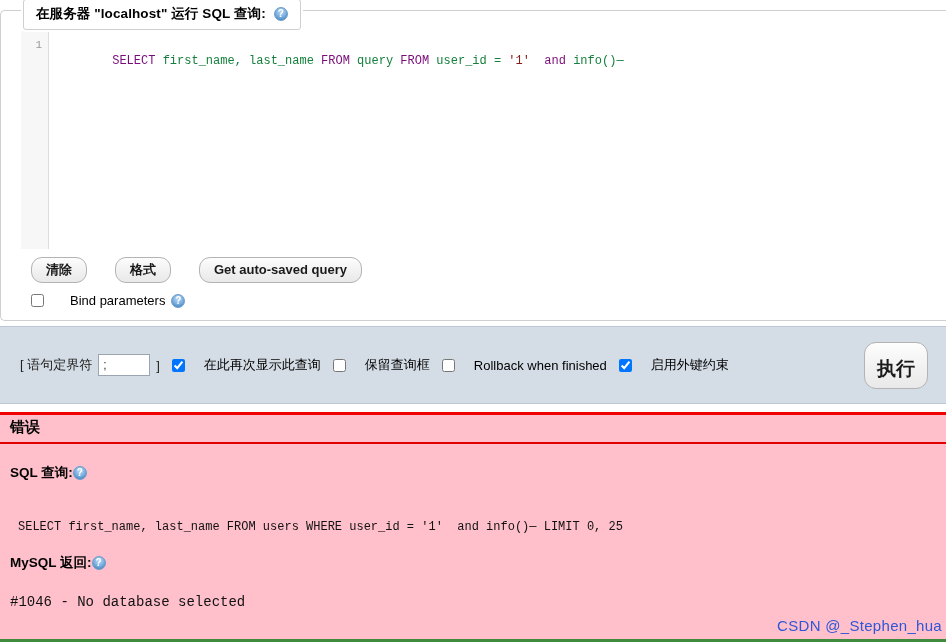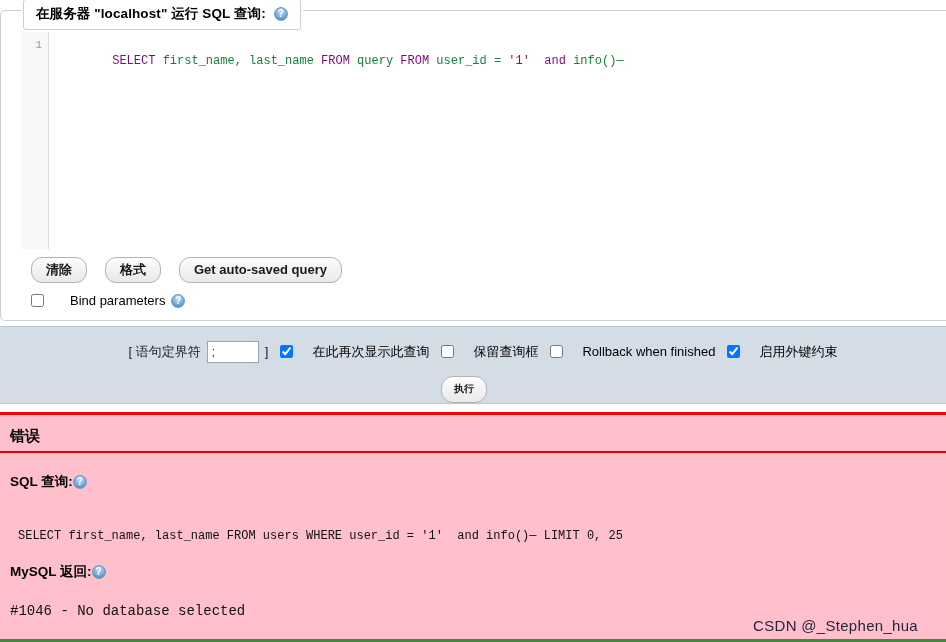--- a/index.html
+++ b/index.html
@@ -107,21 +107,21 @@
     overflow: hidden;
   }
   .kw { color: #7a0c7a; }
   .str { color: #8b1a1a; }
   .plain { color: #15803d; }
 
   
   .btn-row {
     display: flex;
     align-items: center;
-    gap: 18px;
+    gap: 28px;
     padding: 8px 0 0 30px;
   }
   .pmabtn {
     display: inline-block;
     padding: 4px 14px 5px 14px;
     border: 1px solid #b3b3b3;
     border-radius: 11px;
     background: linear-gradient(to bottom, #fdfdfd 0%, #f2f2f2 50%, #e9e9e9 100%);
     font-family: "Liberation Sans", sans-serif;
     font-size: 13px;
@@ -155,21 +155,20 @@
     left: 0;
     top: 326px;
     width: 946px;
     height: 78px;
     box-sizing: border-box;
     background: #d4dce5;
     border-top: 1px solid #bcc7d3;
     border-bottom: 1px solid #bcc7d3;
     display: flex;
     align-items: center;
-    flex-direction: column;
   }
   .options-inner {
     display: flex;
     align-items: center;
     gap: 12px;
     padding-left: 20px;
     flex: 1;
   }
   .delim-group {
     display: flex;
@@ -195,41 +194,41 @@
     gap: 19px;
     font-size: 13px;
     color: #000;
     white-space: nowrap;
   }
   .go-btn-wrap {
     padding-right: 18px;
   }
   .go-btn {
     display: inline-block;
-    padding: 5px 12px 6px 12px;
+    padding: 13px 12px 6px 12px;
     border: 1px solid #b3b3b3;
     border-radius: 12px;
     background: linear-gradient(to bottom, #fdfdfd 0%, #f2f2f2 50%, #e9e9e9 100%);
-    font-size: 10px;
+    font-size: 19px;
     font-weight: bold;
     color: #1a1a1a;
     cursor: pointer;
   }
 
   
   .error-panel {
     position: absolute;
     left: 0;
     top: 412px;
     width: 946px;
     height: 230px;
     box-sizing: border-box;
     background: #ffc0cb;
     border-top: 3px solid #f00000;
-    padding: 10px 0 0 10px;
+    padding: 1px 0 0 10px;
   }
   .err-title {
     font-size: 15px;
     font-weight: bold;
     color: #000;
     padding-bottom: 3px;
     margin: 2px 0 0 0;
   }
   .err-rule {
     height: 0;
@@ -254,25 +253,25 @@
     padding-left: 8px;
   }
   .err-mysql-msg {
     font-family: "Liberation Mono", "DejaVu Sans Mono", monospace;
     font-size: 14px;
     color: #111;
     margin-top: 22px;
   }
   .watermark {
     position: absolute;
-    right: 28px;
+    right: 4px;
     bottom: 8px;
     font-family: "Liberation Sans", sans-serif;
     font-size: 15px;
-    color: #0f172a;
+    color: #1d4ed8;
     opacity: 0.92;
     letter-spacing: 0.3px;
     user-select: none;
   }
   .bottom-strip {
     position: absolute;
     left: 0;
     bottom: 0;
     width: 946px;
     height: 3px;

